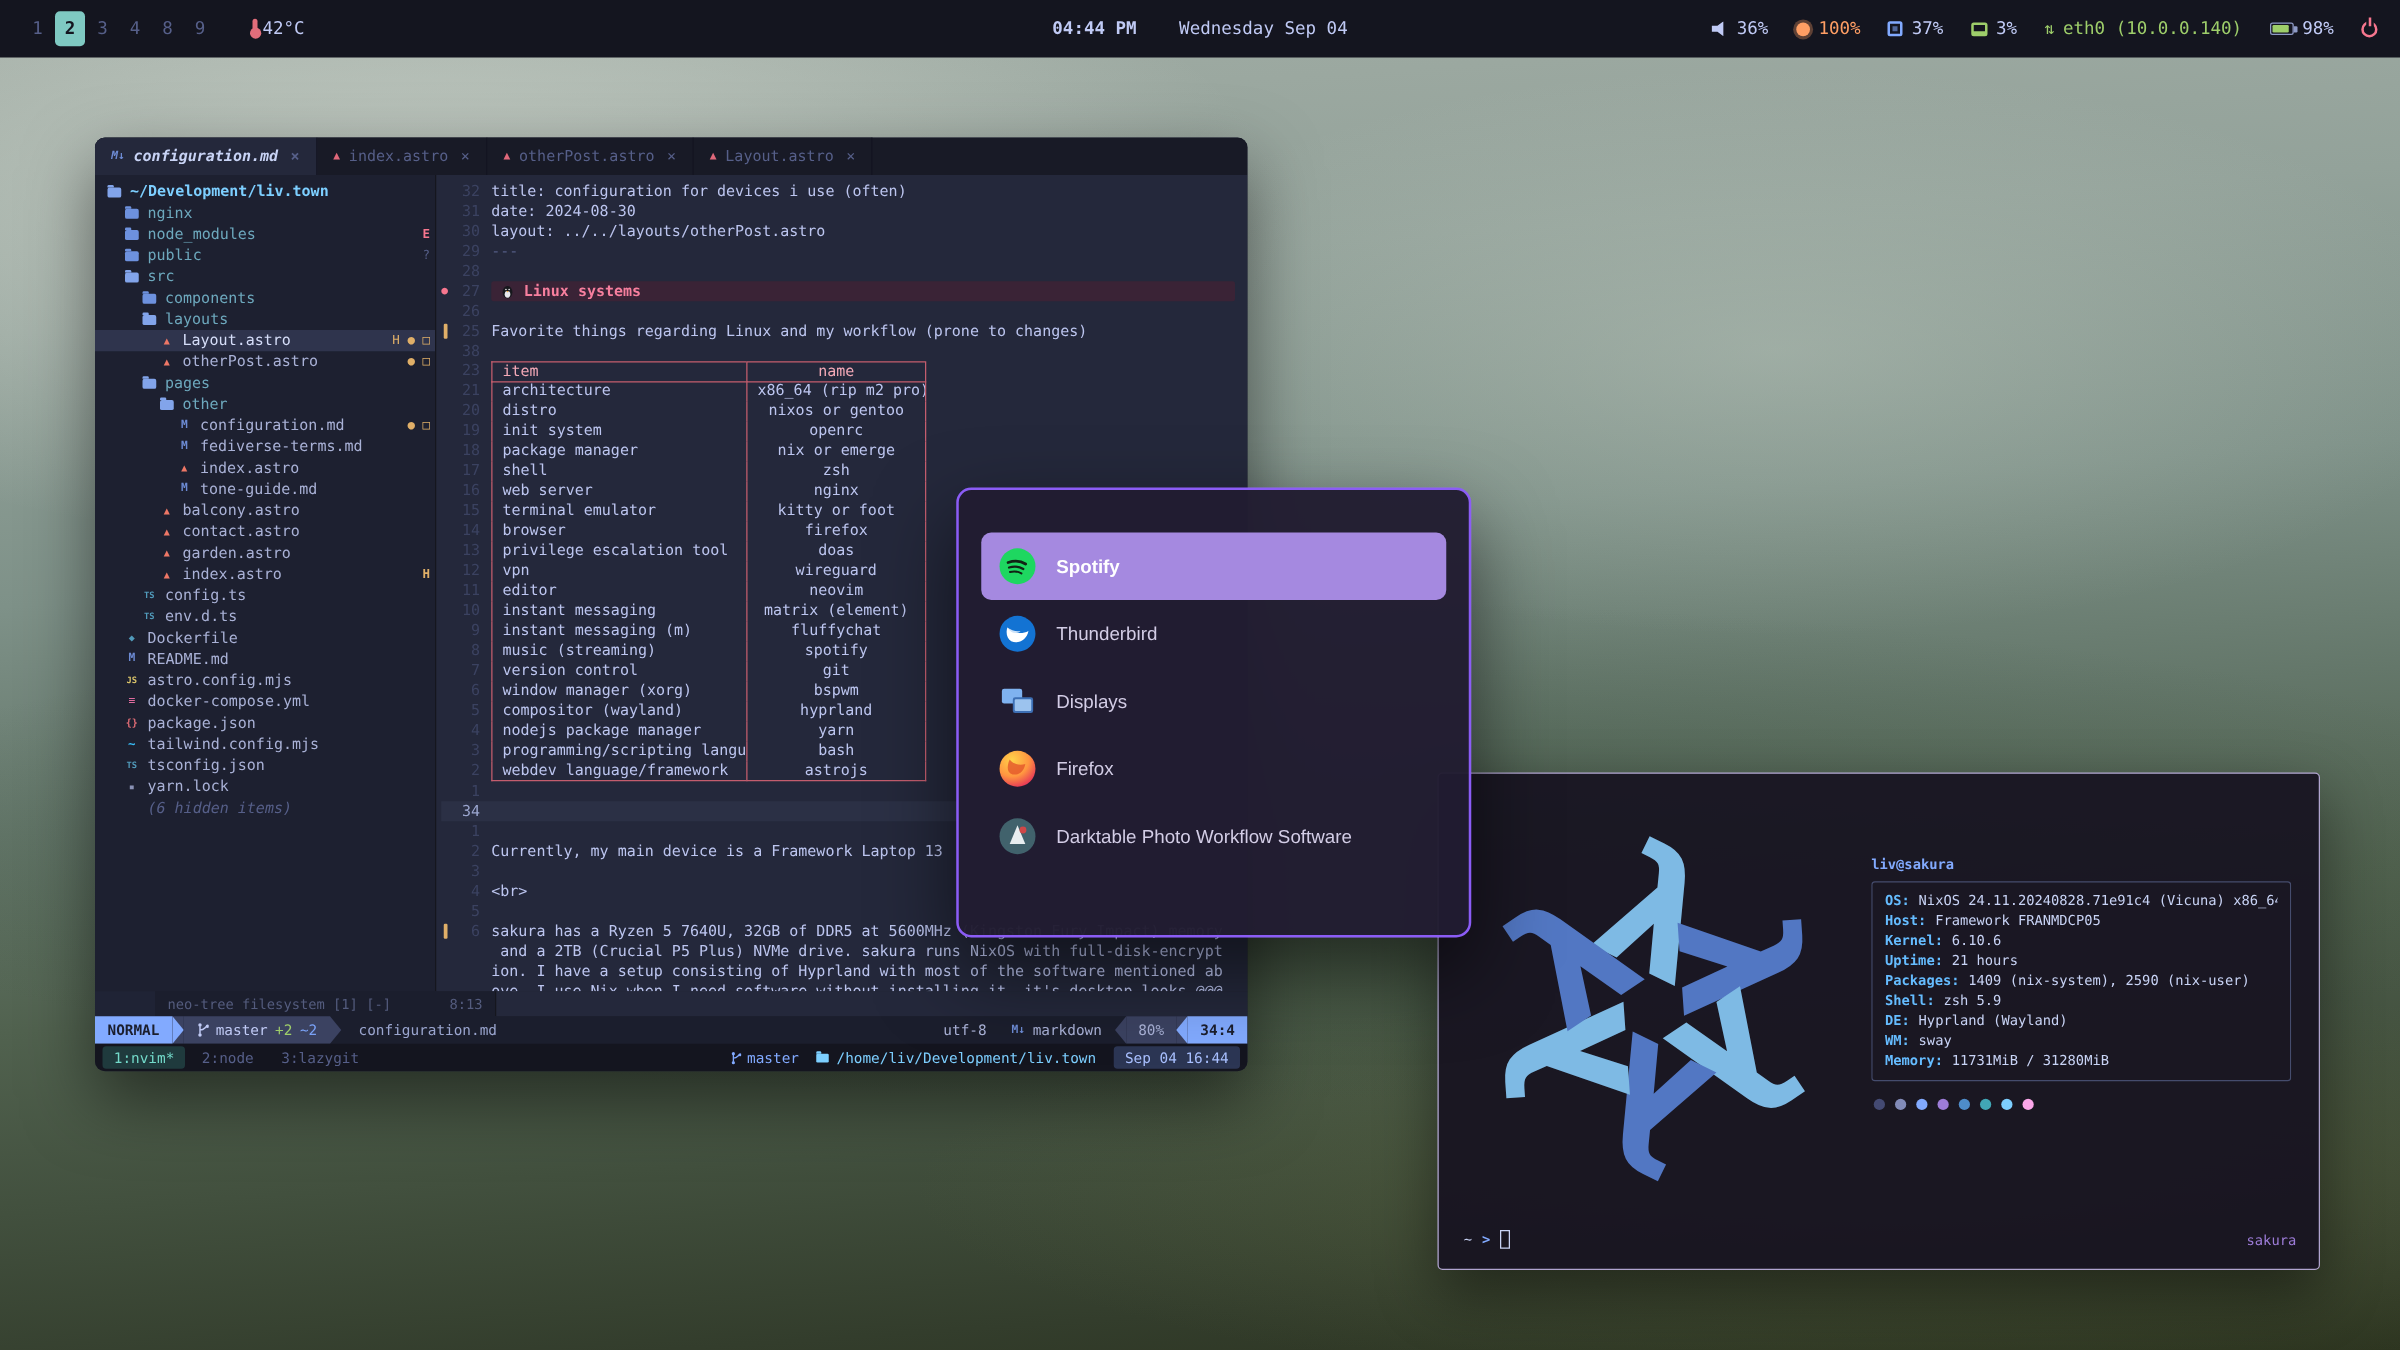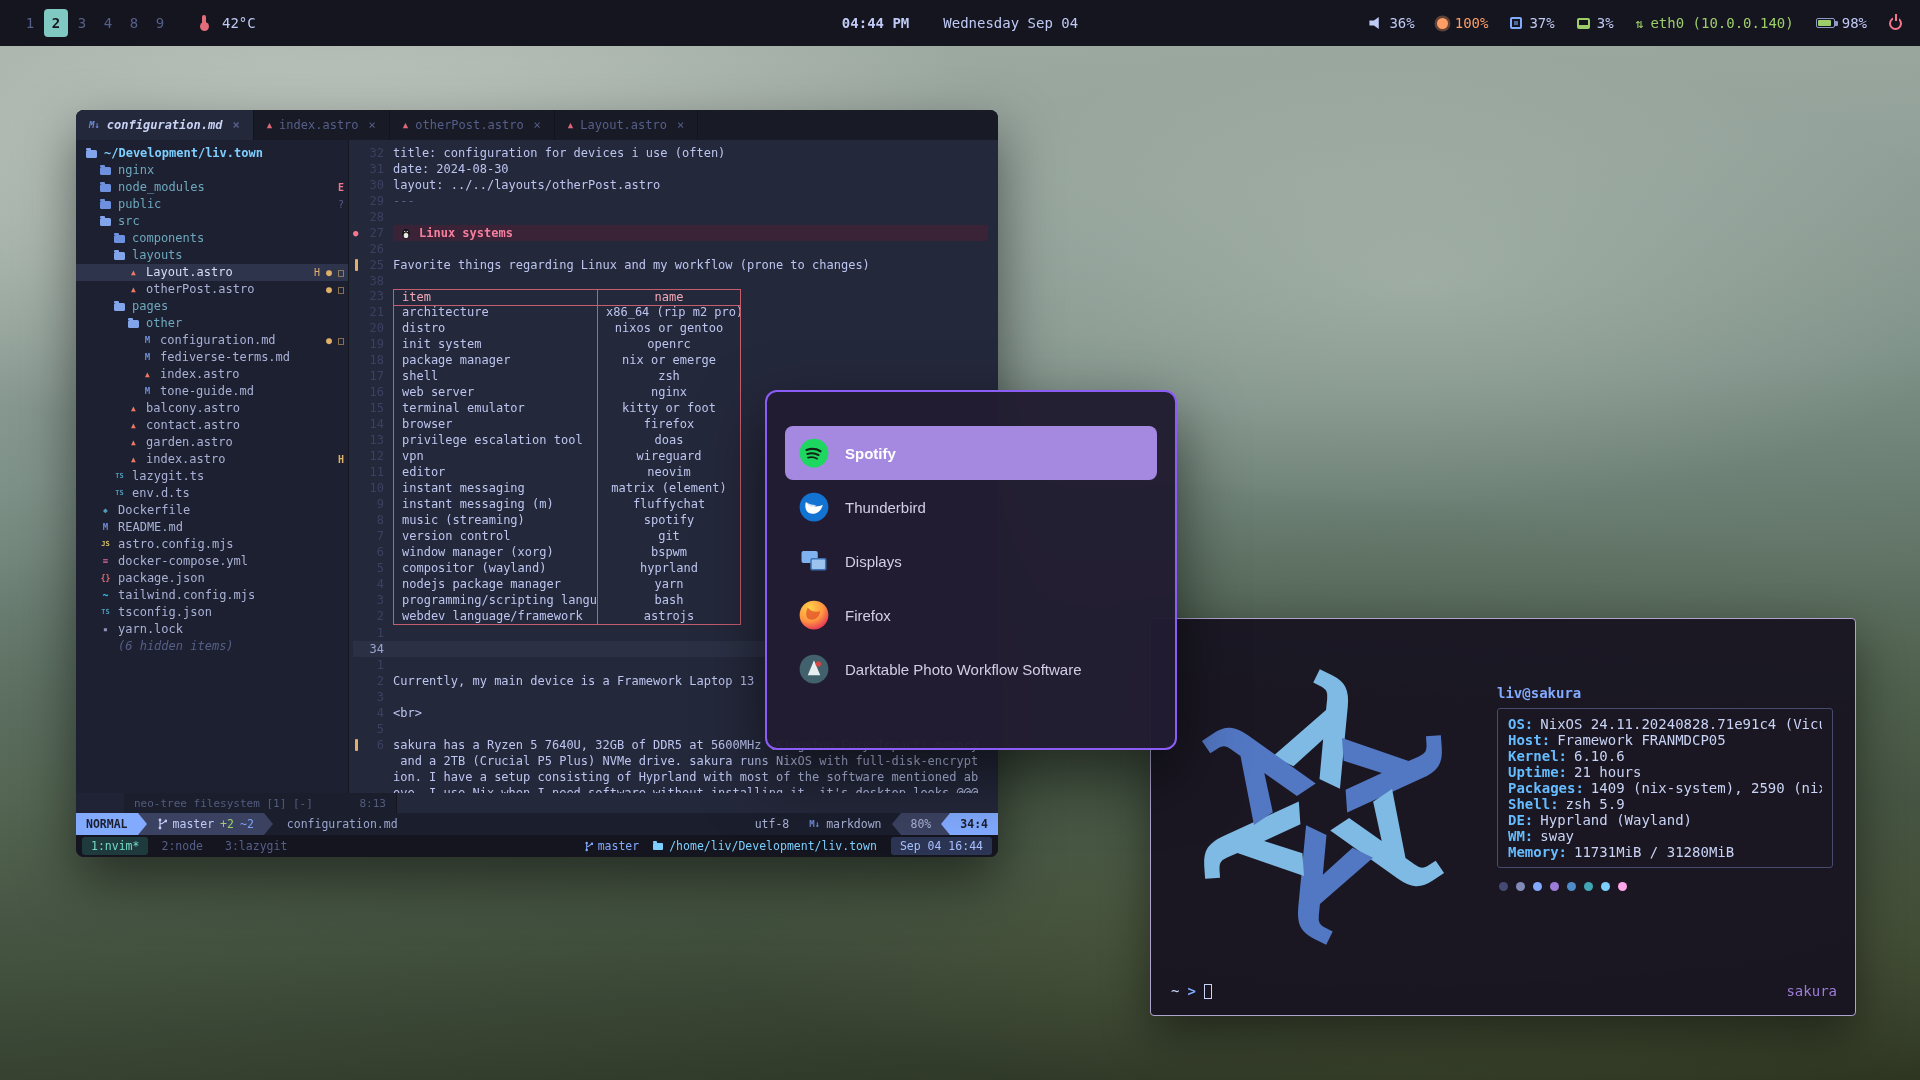--- a/index.html
+++ b/index.html
@@ -15,21 +15,21 @@
       linear-gradient(176deg, #a3aea6 0%, #93a29a 22%, #7e9188 40%, #64776a 55%, #51624f 68%, #42503e 80%, #333d2c 92%, #2b331f 100%);
   }
 
   
   .bar { position:absolute; left:0; top:0; width:1920px; height:46px; background:#14151f;
          display:flex; align-items:center; padding:0 18px; color:#c0caf5; font-size:14px; z-index:10; }
   .bar-left { display:flex; align-items:center; gap:10px; }
   .wsn { width:24px; height:28px; display:flex; align-items:center; justify-content:center;
          color:#565f89; border-radius:4px; }
   .wsn.active { background:#7fc9c2; color:#14151f; font-weight:bold; }
-  .temp { display:flex; gap:16px; margin-left:20px; }
+  .temp { display:flex; gap:4px; margin-left:20px; }
   .thermo { width:4px; height:13px; background:#e26d7b; border-radius:2px; position:relative; }
   .thermo::after { content:""; position:absolute; left:-2.5px; bottom:-3px; width:9px; height:9px;
                    border-radius:50%; background:#e26d7b; }
   .bar-center { position:absolute; left:50%; top:0; height:46px; transform:translateX(-50%);
                 display:flex; align-items:center; gap:34px; }
   .clock-time { font-weight:bold; }
   .bar-right { margin-left:auto; display:flex; align-items:center; gap:22px; }
   .mod { display:flex; align-items:center; gap:7px; }
   .ico-speaker { width:13px; height:12px; background:#c0caf5;
                  clip-path:polygon(0 30%,35% 30%,72% 0,72% 100%,35% 70%,0 70%); }
@@ -169,21 +169,21 @@
   .search input::placeholder { color:#635f7d; }
   .litems { margin-top:16px; }
   .litem { height:54px; display:flex; align-items:center; gap:16px; padding:0 14px;
            border-radius:8px; color:#d3cde6; font-size:15px; }
   .litem.sel { background:#a589e0; color:#ffffff; font-weight:bold; }
   .licon { width:30px; height:30px; flex:none; }
 
   
   .term { position:absolute; left:1150px; top:618px; width:706px; height:398px;
           background:rgba(23,18,32,0.93); border:1px solid #b0a4cf; border-radius:4px;
-          box-shadow:0 18px 48px rgba(0,0,0,.45); z-index:4; font-size:14px; color:#c8d3f5;
+          box-shadow:0 18px 48px rgba(0,0,0,.45); z-index:4; font-size:11px; color:#c8d3f5;
           overflow:hidden; }
   .t-inner { display:flex; padding:20px 22px 0 22px; }
   .nix { position:relative; width:300px; height:320px; flex:none; }
   .arm { position:absolute; left:150px; top:168px; width:0; height:0; }
   .arm::before { content:"λ"; position:absolute; left:-44px; top:-78px;
                  font:bold 130px/1 "DejaVu Sans", sans-serif; }
   .a0 { transform:rotate(0deg) translateY(-62px) rotate(26deg); }
   .a1 { transform:rotate(60deg) translateY(-62px) rotate(26deg); }
   .a2 { transform:rotate(120deg) translateY(-62px) rotate(26deg); }
   .a3 { transform:rotate(180deg) translateY(-62px) rotate(26deg); }
@@ -401,21 +401,21 @@
           </div>
 
           <div class="tree-row d3 file">
             <span class="ticon astro"></span>
             <span class="tname">index.astro</span>
             <span class="tbadge b-hint">H</span>
           </div>
 
           <div class="tree-row d2 file">
             <span class="ticon ts"></span>
-            <span class="tname">lazygit.ts</span>
+            <span class="tname">config.ts</span>
             <span class="tbadge"></span>
           </div>
 
           <div class="tree-row d2 file">
             <span class="ticon ts"></span>
             <span class="tname">env.d.ts</span>
             <span class="tbadge"></span>
           </div>
 
           <div class="tree-row d1 file">

